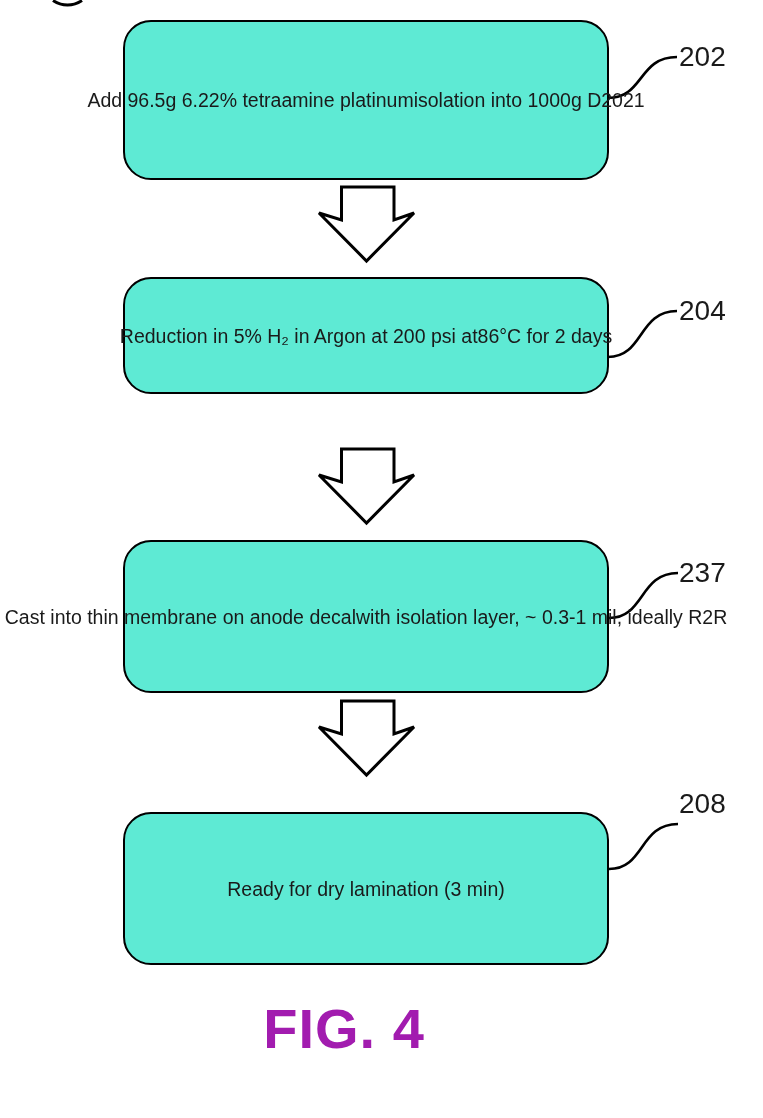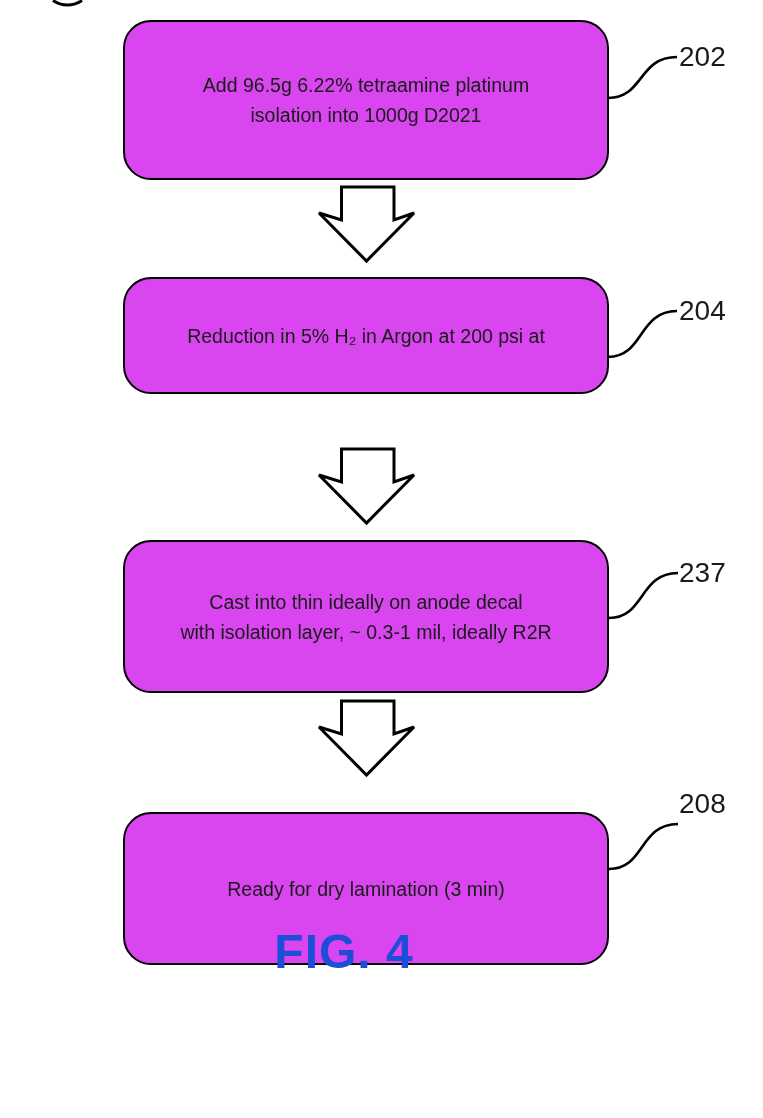--- a/index.html
+++ b/index.html
@@ -11,48 +11,48 @@
     color:#111;
     overflow:hidden;
   }
   .process-box{
     position:absolute;
     left:123px;
     width:486px;
     box-sizing:border-box;
     border:2.5px solid #000;
     border-radius:28px;
-    background:#d946ef;
+    background:#5eead4;
     display:flex;
-    flex-direction:column;
+    flex-direction:row;
     justify-content:center;
     align-items:center;
     text-align:right;
     font-size:19.5px;
     line-height:30px;
     color:#1a1a1a;
   }
   .box-line{white-space:nowrap;}
   .ref-label{
     position:absolute;
     left:679px;
     font-size:28px;
     line-height:24px;
     color:#1a1a1a;
   }
   #figure-caption{
     position:absolute;
     left:104px;
-    top:924px;
+    top:996px;
     width:480px;
     text-align:center;
-    font-size:48px;
+    font-size:56px;
     font-weight:bold;
     letter-spacing:1px;
-    color:#1d4ed8;
+    color:#a21caf;
   }
   #line-layer{
     position:absolute;
     left:0;top:0;
     pointer-events:none;
   }
 </style>
 </head>
 <body>
 
@@ -75,25 +75,26 @@
   </svg>
 
   <div class="process-box" style="top:20px;height:160px;">
     <div class="box-line">Add 96.5g 6.22% tetraamine platinum</div>
     <div class="box-line">isolation into 1000g D2021</div>
   </div>
   <div class="ref-label" style="top:45px;">202</div>
 
   <div class="process-box" style="top:277px;height:117px;">
     <div class="box-line">Reduction in 5% H₂ in Argon at 200 psi at</div>
+    <div class="box-line">86°C for 2 days</div>
   </div>
   <div class="ref-label" style="top:299px;">204</div>
 
   <div class="process-box" style="top:540px;height:153px;">
-    <div class="box-line">Cast into thin ideally on anode decal</div>
+    <div class="box-line">Cast into thin membrane on anode decal</div>
     <div class="box-line">with isolation layer, ~ 0.3-1 mil, ideally R2R</div>
   </div>
   <div class="ref-label" style="top:561px;">237</div>
 
   <div class="process-box" style="top:812px;height:153px;">
     <div class="box-line">Ready for dry lamination (3 min)</div>
   </div>
   <div class="ref-label" style="top:792px;">208</div>
 
   <div id="figure-caption">FIG. 4</div>

